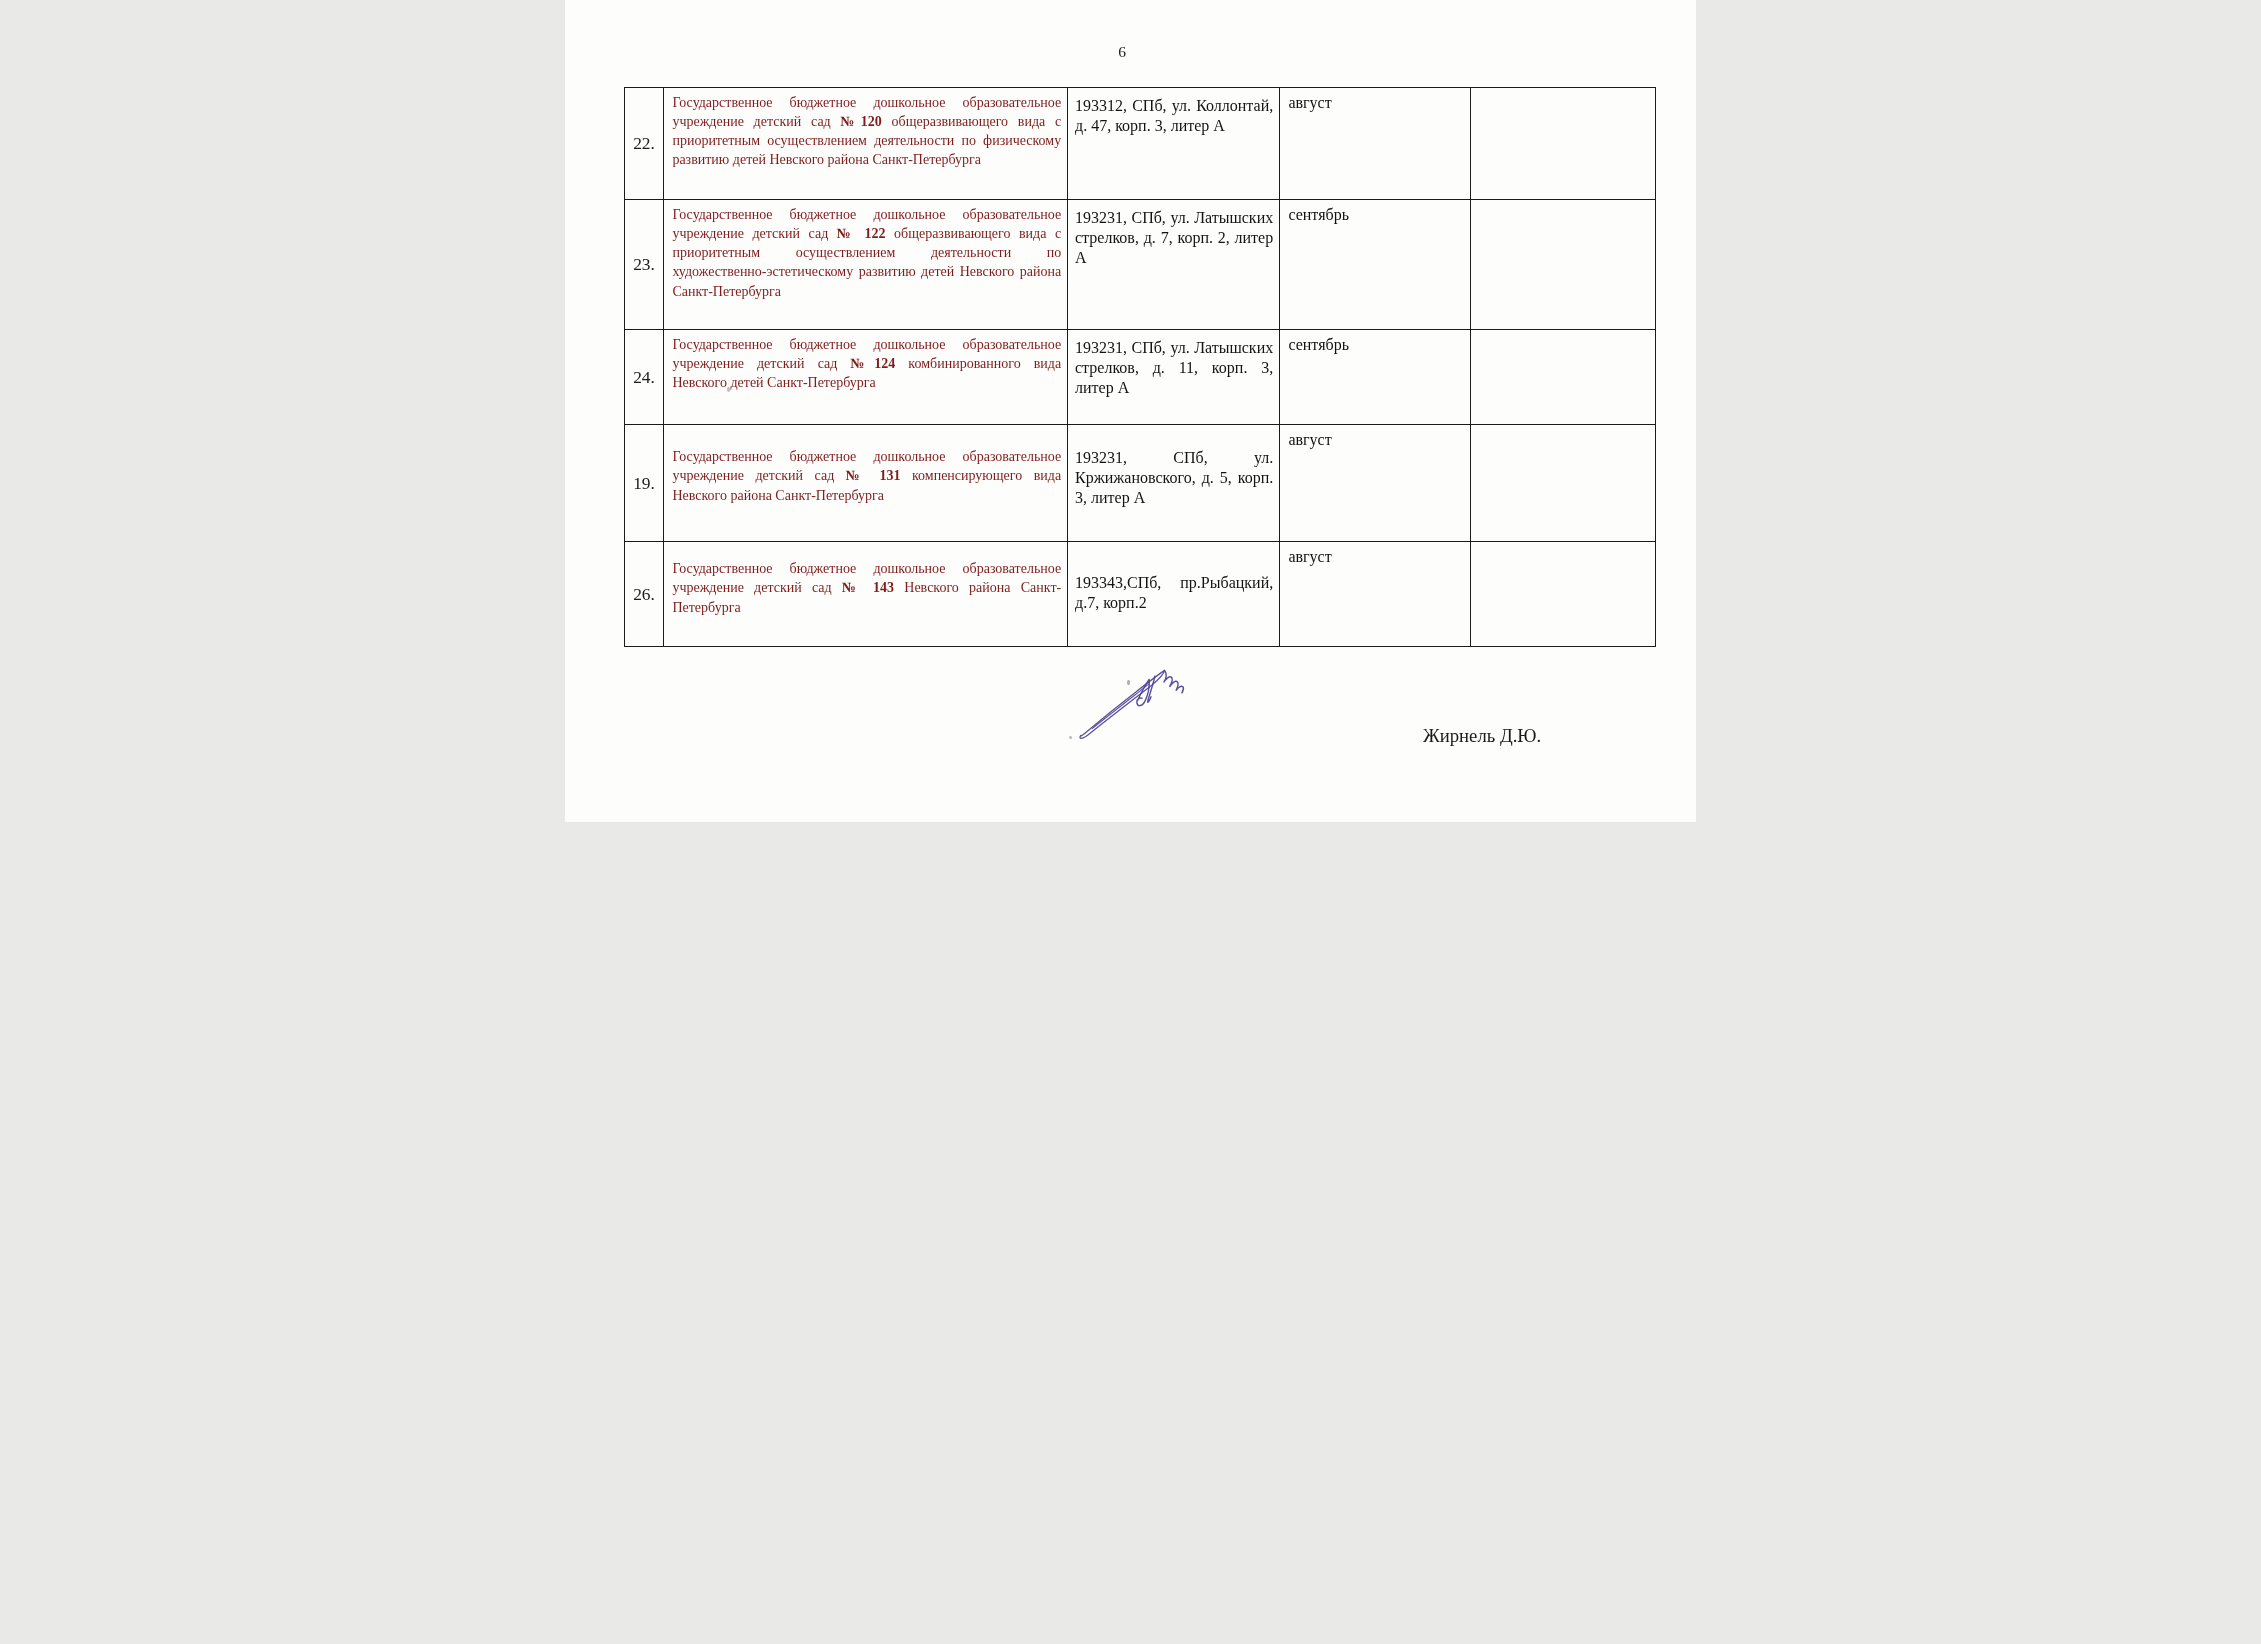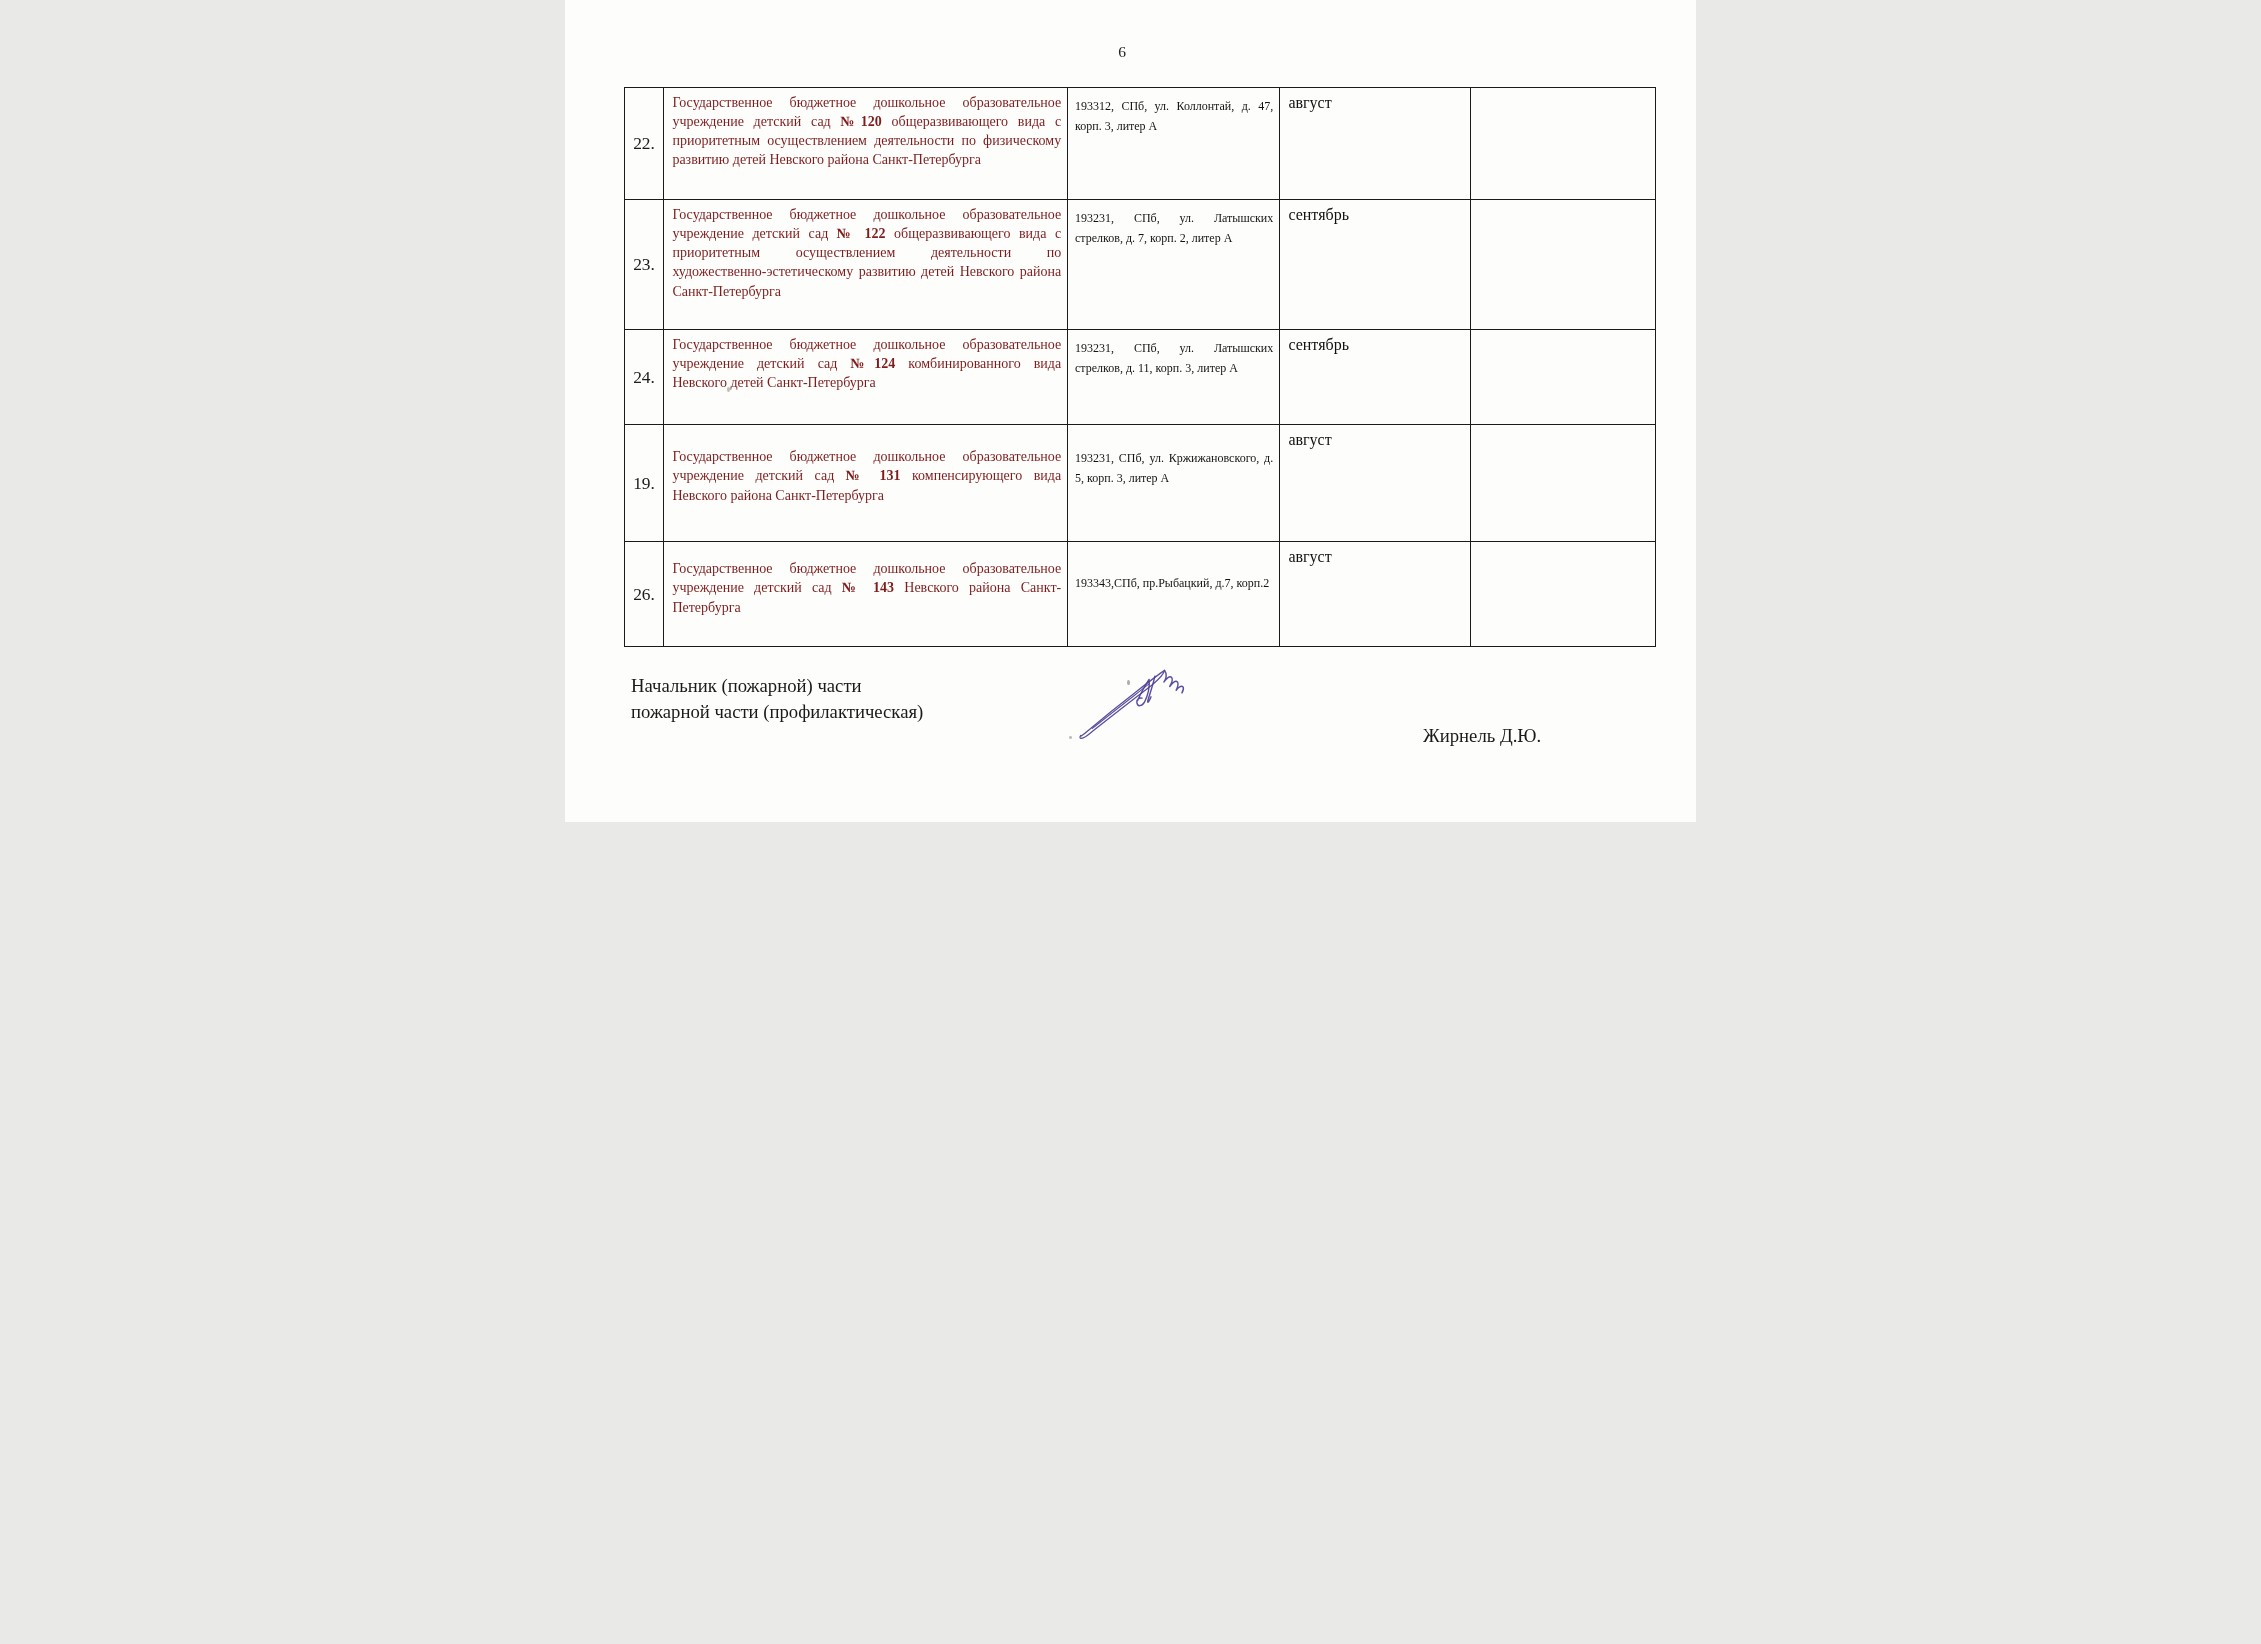--- a/index.html
+++ b/index.html
@@ -41,21 +41,21 @@
     font-size:17.4px;color:#1c1c1c;
   }
   td.name{
     vertical-align:top;text-align:justify;
     padding:4.5px 5.8px 3.9px 8.4px;
     font-size:14px;line-height:19.3px;color:#7f1d1d;
   }
   td.addr{
     vertical-align:top;text-align:justify;
     padding:8.4px 5.8px 3.9px 7px;
-    font-size:12px;line-height:20px;color:#141414;
+    font-size:16px;line-height:20px;color:#141414;
   }
   td.month{
     vertical-align:top;
     padding:5.8px 5.2px 3.9px 8.4px;
     font-weight:normal;font-size:16px;color:#111;
   }
   td.note{background:transparent;}
   tr.r3 td.name{padding-top:22px;}
   tr.r3 td.addr{padding-top:23px;margin-left:28px;}
   tr.r4 td.name{padding-top:17px;}
@@ -134,24 +134,20 @@
       <tr class="r4">
         <td class="num">26.</td>
         <td class="name"><span>Государственное бюджетное дошкольное образовательное учреждение детский сад </span><b class="sad-num">№ 143</b><span> Невского района Санкт-Петербурга</span></td>
         <td class="addr">193343,СПб, пр.Рыбацкий, д.7, корп.2</td>
         <td class="month">август</td>
         <td class="note"></td>
       </tr>
     </tbody>
   </table>
 
-  <div class="footer-pos">
-    <div>Начальник (пожарной) части</div>
-    <div>пожарной части (профилактическая)</div>
-  </div>
 
   <svg class="signature" viewBox="0 0 200 135" xmlns="http://www.w3.org/2000/svg">
     <path d="M 12,114 C 8,120 14,121 26,111 C 52,90 95,57 122,36 C 133,27 141,18 142,13 C 136,17 120,29 98,46 C 72,66 38,94 24,106 C 16,113 10,117 12,114" stroke-width="2"></path>
     <path d="M 30,103 C 55,83 95,52 118,34" stroke-width="1.6"></path>
     <path d="M 100,60 C 106,47 112,36 118,27 C 119,38 116,52 111,62 C 107,69 100,70 99,63 C 98,58 103,55 107,56" stroke-width="2.2"></path>
     <path d="M 127,22 C 124,36 119,50 116,60 C 115,65 118,62 121,54" stroke-width="2.2"></path>
     <path d="M 142,13 C 146,18 145,26 141,31 C 145,25 150,21 153,24 C 155,27 153,33 150,38 C 154,32 159,28 162,31 C 164,34 162,40 160,44 C 163,39 168,36 171,39 C 172,42 170,46 169,48" stroke-width="2.2"></path>
   </svg>
 
   <div class="signer-name">Жирнель Д.Ю.</div>

